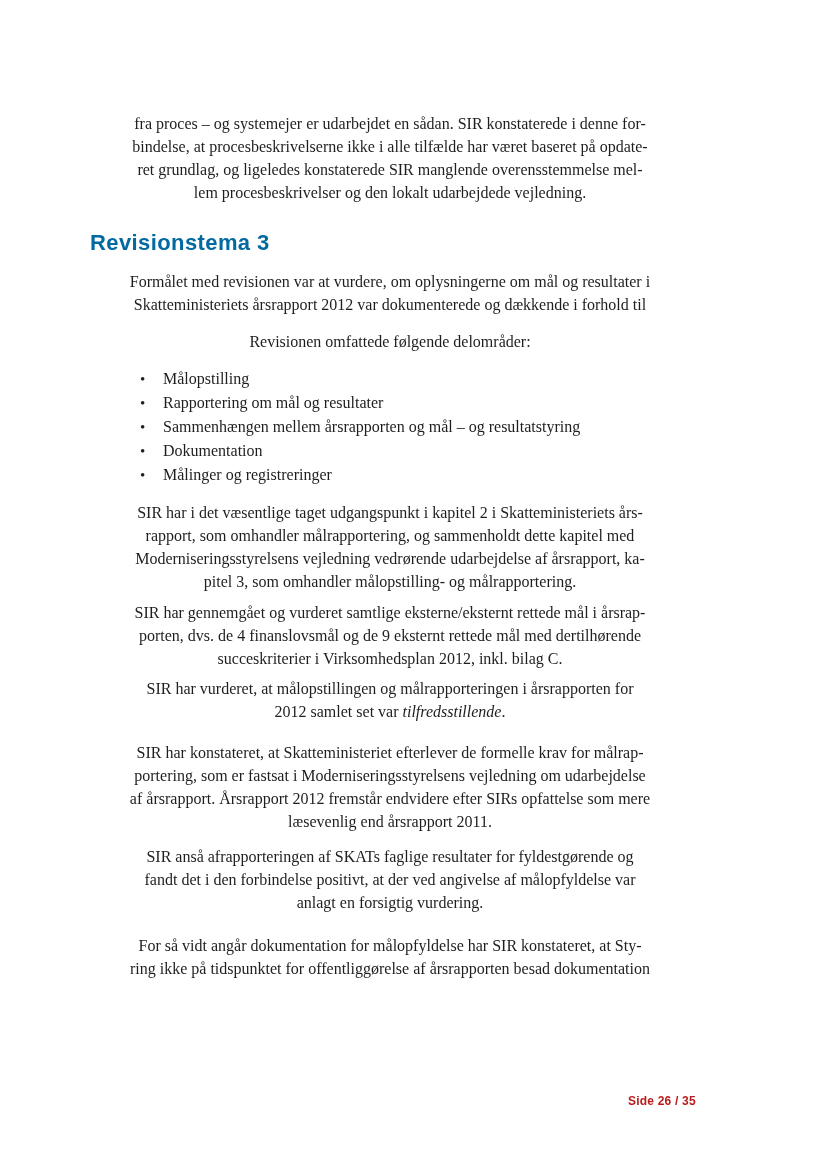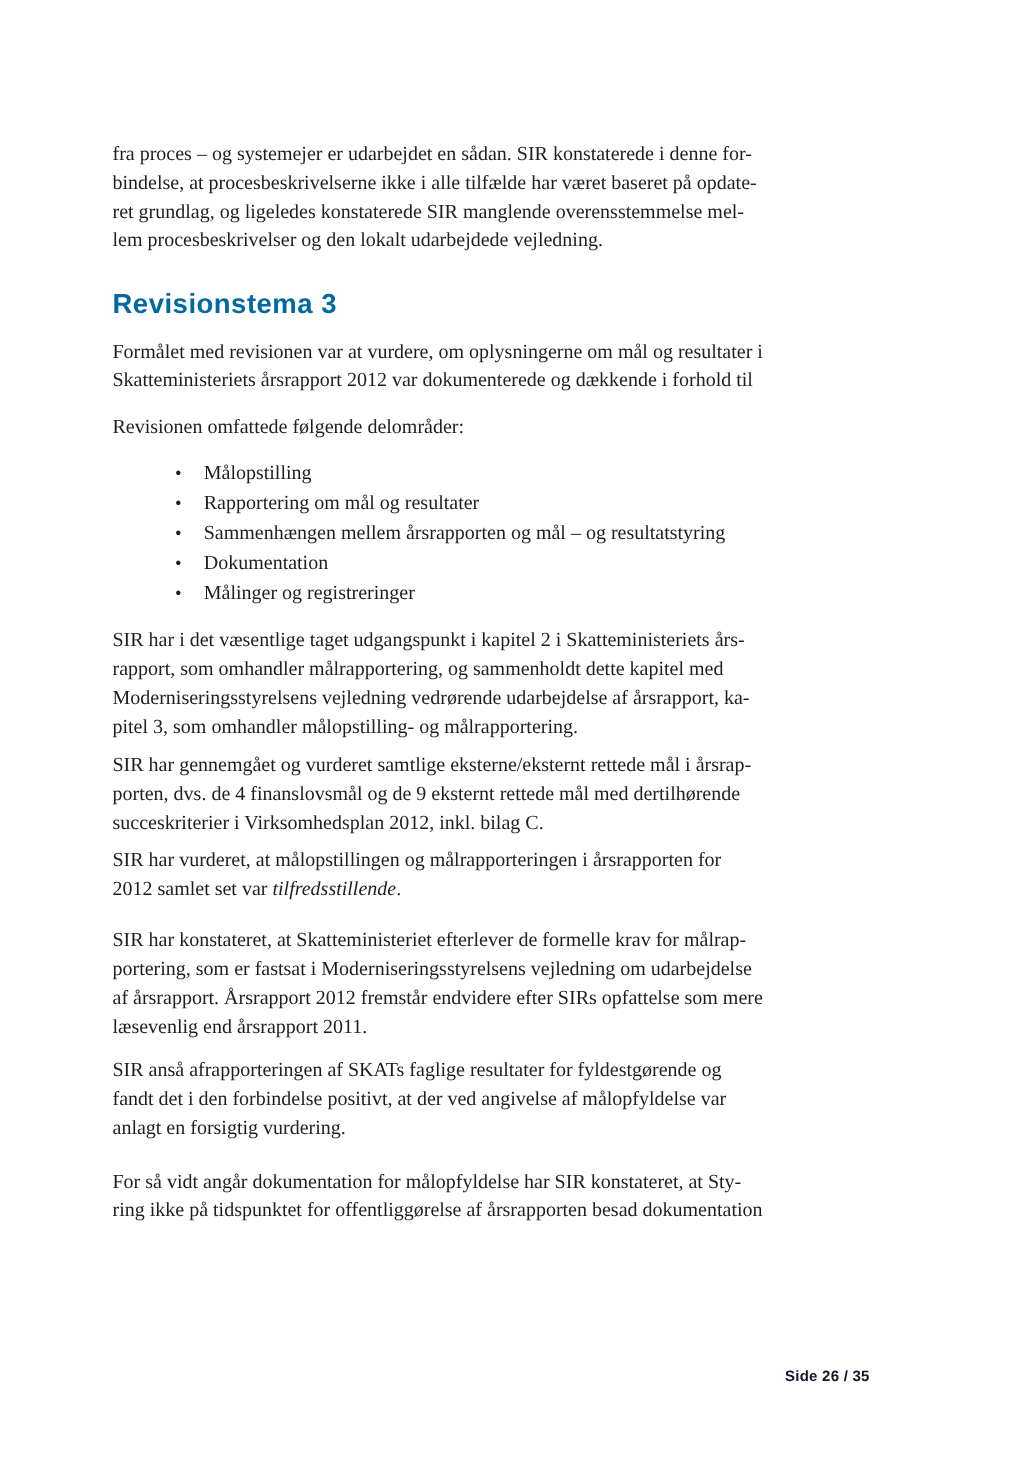--- a/index.html
+++ b/index.html
@@ -16,21 +16,21 @@
     position: absolute;
     left: 90px;
     top: 112px;
     width: 600px;
     font-size: 16px;
   }
   .line {
     line-height: 23px;
     white-space: nowrap;
   }
-  .para { margin: 0; }
+  .para { margin: 0; text-align: center; }
   .mt-p1  { margin-top: 0; }
   .mt-h   { margin-top: 26px; margin-bottom: 7px; }
   .mt-p2  { margin-top: 0; }
   .mt-14  { margin-top: 14px; }
   .mt-8   { margin-top: 8px; }
   .mt-7   { margin-top: 7px; }
   .mt-18  { margin-top: 18px; }
   .mt-12  { margin-top: 12px; }
   .mt-20  { margin-top: 20px; }
   .heading {
@@ -50,21 +50,21 @@
   }
   em { font-style: italic; }
   .footer {
     position: absolute;
     left: 628px;
     top: 1094px;
     font-family: "Liberation Sans", sans-serif;
     font-size: 12px;
     font-weight: 600;
     letter-spacing: 0.2px;
-    color: #0f172a;
+    color: #b91c1c;
   }
 </style>
 </head>
 <body>
 
 <div class="page">
   <div class="content">
 
     <div class="para mt-p1">
       <div class="line">fra proces – og systemejer er udarbejdet en sådan. SIR konstaterede i denne for-</div>

